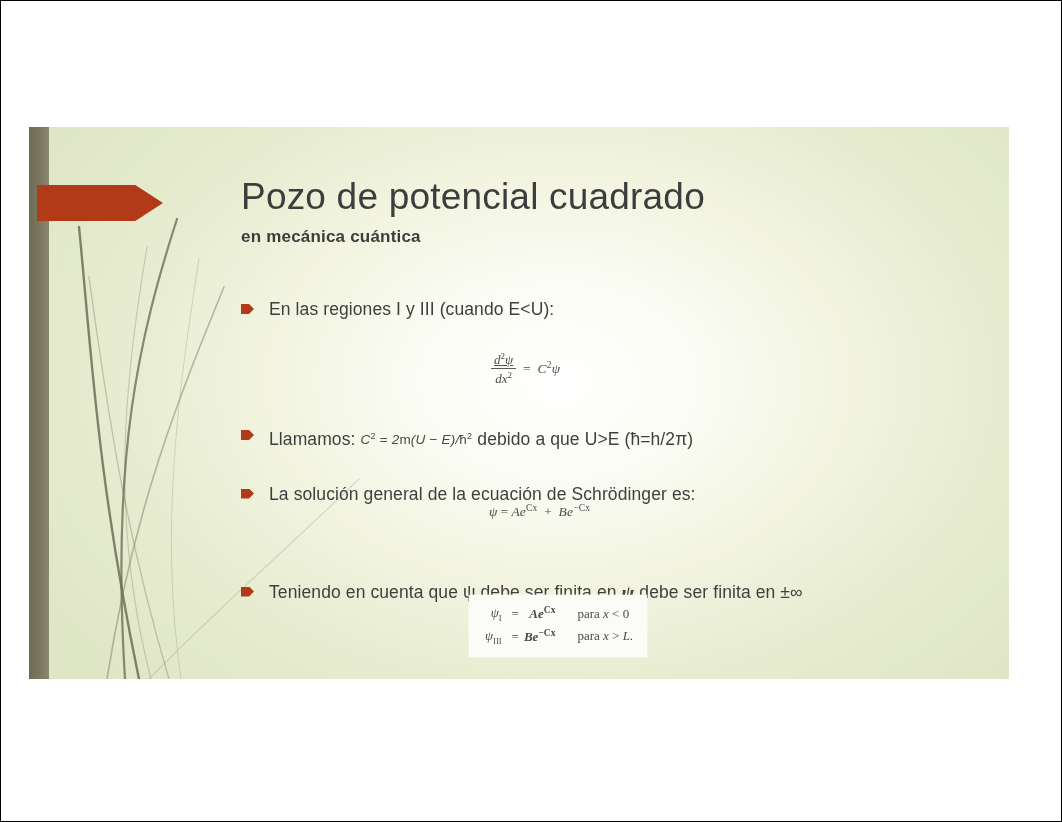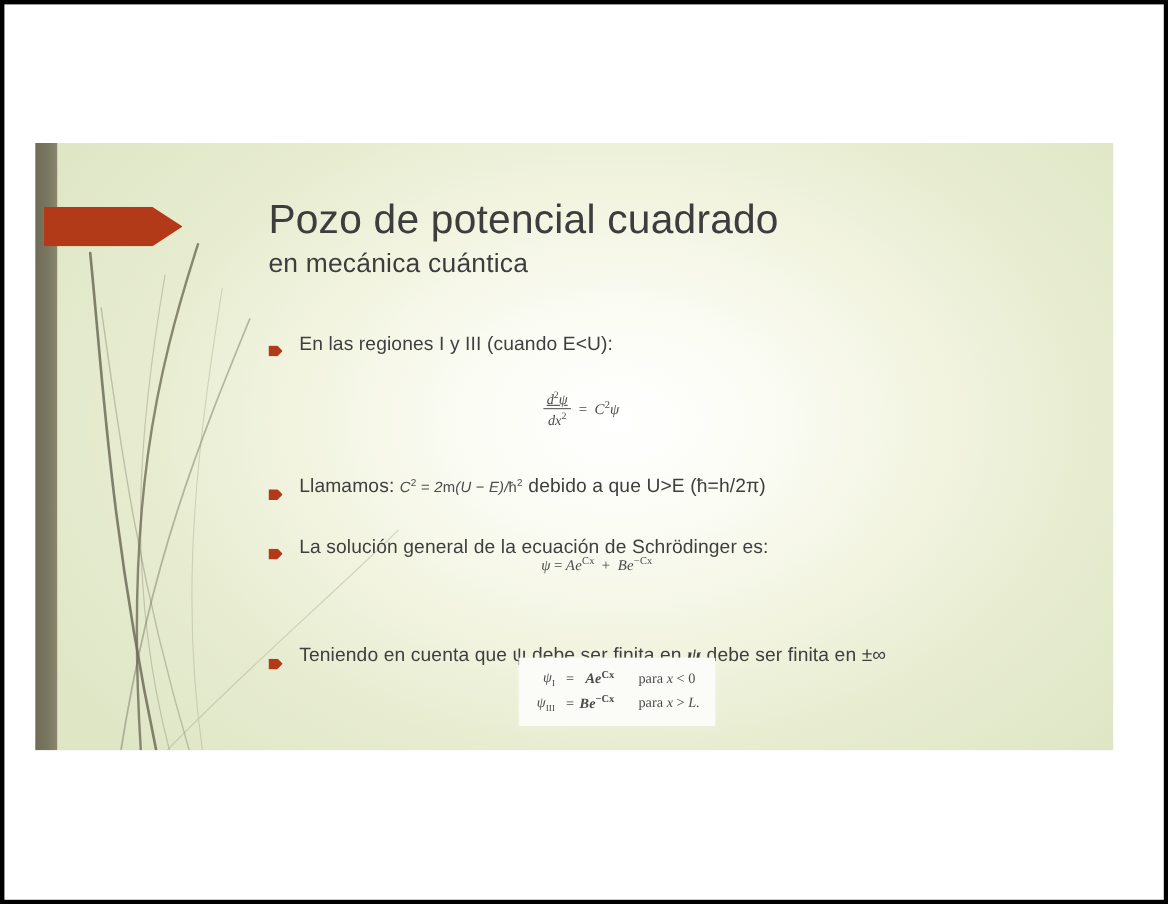--- a/index.html
+++ b/index.html
@@ -15,21 +15,21 @@
   }
 
   
   #page {
     position: absolute;
     left: 0; top: 0;
     width: 1062px;
     height: 822px;
     background: #ffffff;
     box-sizing: border-box;
-    border: 4px solid #000000;
+    border: 1px solid #000000;
   }
 
   
   #slide {
     position: absolute;
     left: 28px;
     top: 126px;
     width: 980px;
     height: 552px;
     overflow: hidden;
@@ -82,41 +82,41 @@
   }
   #title-main {
     font-size: 37px;
     line-height: 44px;
     color: #3d3d3d;
     font-weight: 400;
     letter-spacing: 0.2px;
     white-space: nowrap;
   }
   #title-sub {
-    font-size: 24px;
+    font-size: 17px;
     line-height: 32px;
     color: #3d3d3d;
-    font-weight: 400;
+    font-weight: 700;
     letter-spacing: 0.2px;
     margin-top: 2px;
     white-space: nowrap;
   }
 
   
   #body-content {
     position: absolute;
     left: 212px;
     top: 170px;
     width: 740px;
   }
 
   .bullet-row {
     position: relative;
     display: flex;
-    align-items: flex-end;
+    align-items: flex-start;
     min-height: 24px;
   }
   .bullet-marker {
     flex: 0 0 auto;
     width: 13px;
     height: 10px;
     margin-top: 7px;
     margin-right: 15px;
     background: #b33a18;
     clip-path: polygon(0 0, 62% 0, 100% 50%, 62% 100%, 0 100%);

